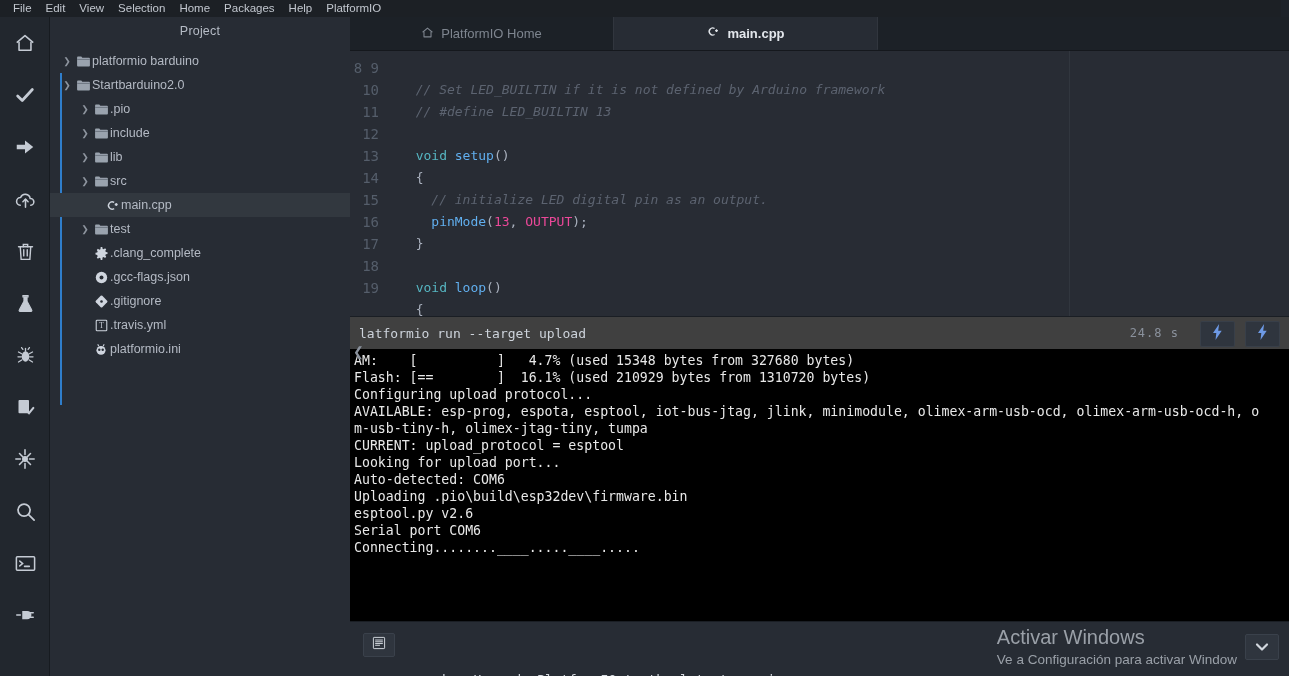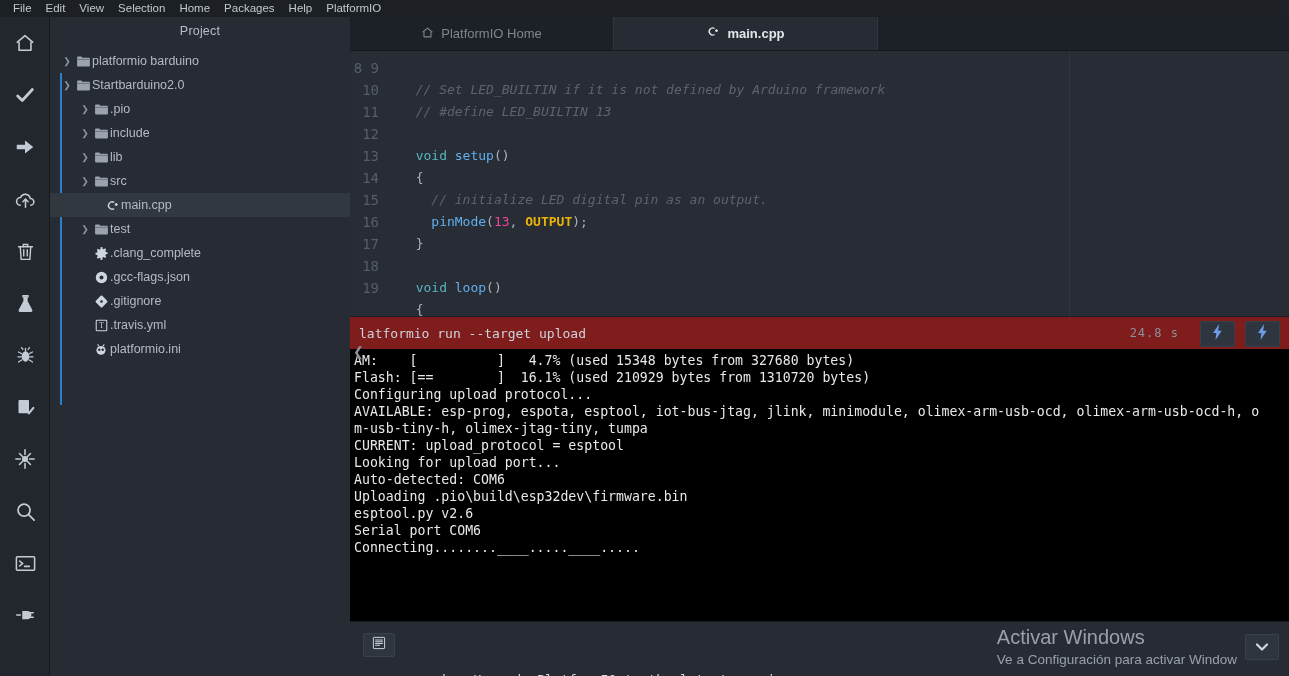--- a/index.html
+++ b/index.html
@@ -139,29 +139,29 @@
   }
   .code-right-pad {
     width: 220px; flex: 0 0 220px;
     border-left: 1px solid #31363e;
     background: #282c34;
   }
   .cm { color: #5c6370; font-style: italic; }
   .kw2 { color: #56b6c2; }
   .fn { color: #61afef; }
   .num { color: #ec4899; }
-  .cst { color: #eab308; font-weight: bold; }
+  .cst { color: #ec4899; }
   .pn { color: #abb2bf; }
 
   
   .term {
     position: absolute; top: 299px; left: 0; width: 939px; height: 305px;
   }
   .term-header {
-    height: 33px; background: #7f1d1d;
+    height: 33px; background: #404040;
     display: flex; align-items: center;
     position: relative;
     border-top: 1px solid #1a1e24;
   }
   .term-title {
     margin-left: 9px;
     font-family: "DejaVu Sans Mono", monospace;
     font-size: 13px;
     color: #cdd3db;
     white-space: nowrap;

